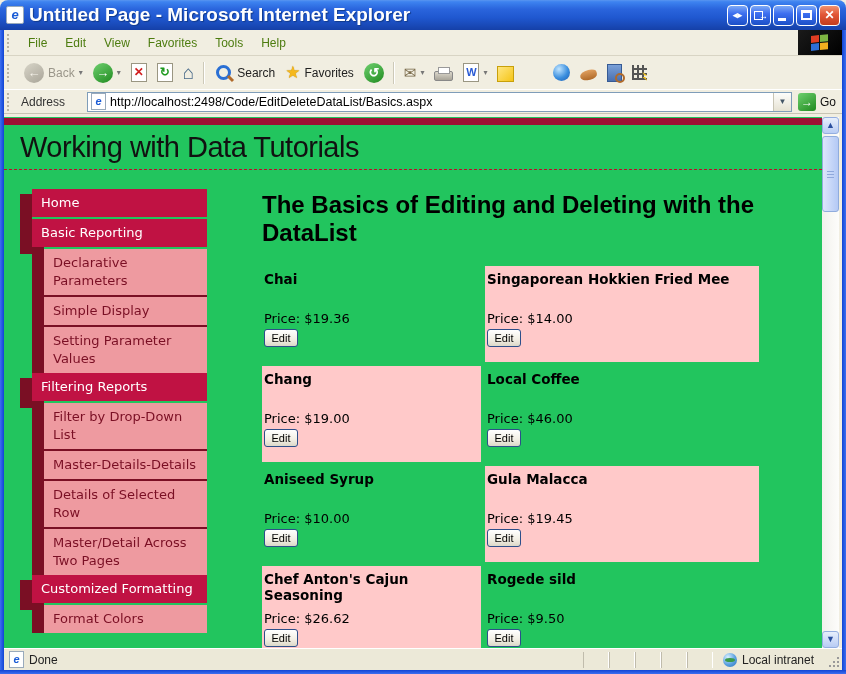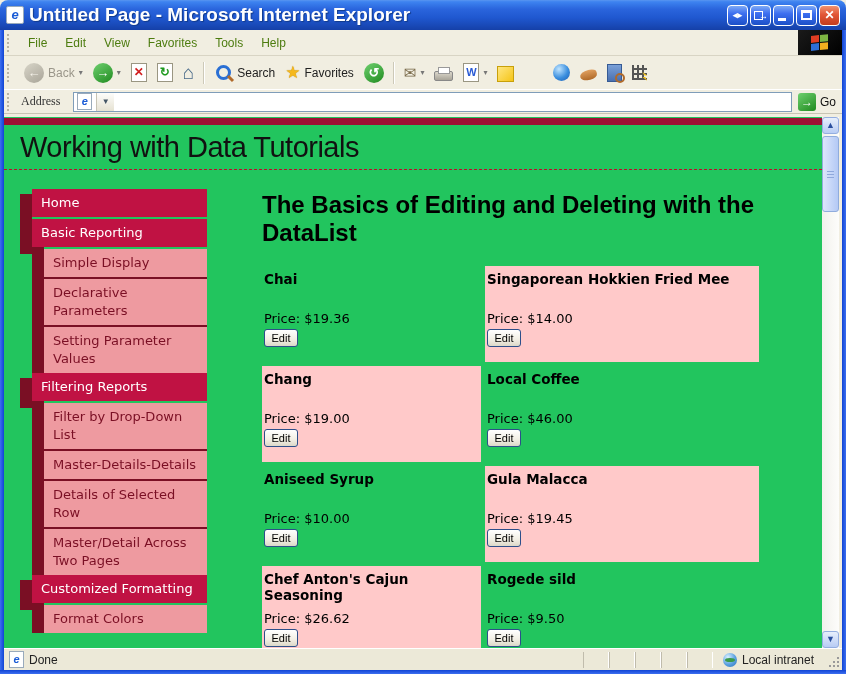--- a/index.html
+++ b/index.html
@@ -65,21 +65,21 @@
   .book::after{content:"";position:absolute;right:-4px;bottom:-2px;width:6px;height:6px;border:2px solid #b06a2a;border-radius:50%;}
   .gridicon{width:15px;height:15px;background:
      repeating-linear-gradient(0deg,#555 0 2px,transparent 2px 5px),
      repeating-linear-gradient(90deg,#555 0 2px,transparent 2px 5px);position:relative;}
   .gridicon::after{content:"";position:absolute;right:0;bottom:-1px;width:5px;height:9px;background:#f5c518;clip-path:polygon(0 0,100% 40%,40% 40%,100% 100%,0 55%,55% 55%);}
   .tsep{width:1px;height:22px;background:#cdc9b8;border-right:1px solid #fff;margin:0 4px;}
 
   
   .addressbar{position:absolute;left:4px;top:90px;width:838px;height:24px;background:#f1eee1;
     display:flex;align-items:center;border-bottom:1px solid #c8c4b4;box-sizing:border-box;}
-  .addr-label{font-size:12px;color:#333;margin:0 13px 0 2px;font-family:Liberation Serif, serif;}
+  .addr-label{font-size:12px;color:#333;margin:0 22px 0 2px;}
   .addr-box{flex:1;height:20px;background:#fff;border:1px solid #7f9db9;display:flex;align-items:center;box-sizing:border-box;padding-left:3px;}
   .addr-ico{width:13px;height:15px;background:#fff;border:1px solid #9ab;color:#1b5cd6;font-weight:bold;font-style:italic;font-size:11px;line-height:14px;text-align:center;margin-right:4px;flex:none;}
   .addr-url{font-size:12.5px;color:#000;flex:1;white-space:nowrap;overflow:hidden;}
   .addr-drop{width:17px;height:18px;background:linear-gradient(#fdfdfb,#e6e2d2);border-left:1px solid #c8c4b4;
     font-size:8px;color:#456;text-align:center;line-height:18px;flex:none;}
   .gobtn{display:flex;align-items:center;gap:4px;margin:0 6px;font-size:12px;color:#111;}
   .go-ico{width:18px;height:18px;border-radius:3px;background:linear-gradient(145deg,#6fd06f,#1f8a1f);
     color:#fff;font-weight:bold;font-size:12px;line-height:18px;text-align:center;}
 
   
@@ -250,38 +250,39 @@
     <span class="tbtn">
       <span class="gridicon"></span>
     </span>
   </div>
 
   <div class="addressbar">
     <span class="grip"></span>
     <span class="addr-label">Address</span>
     <span class="addr-box">
       <span class="addr-ico">e</span>
+      <span class="addr-url">http://localhost:2498/Code/EditDeleteDataList/Basics.aspx</span>
       <span class="addr-drop">▼</span>
     </span>
     <span class="gobtn">
       <span class="go-ico">→</span>
       <span>Go</span>
     </span>
   </div>
 
   <div class="viewport">
     <div class="topbar"></div>
     <div class="site-title">Working with Data Tutorials</div>
     <div class="dashline"></div>
 
     <div class="nav">
       <div class="nav-top">Home</div>
       <div class="nav-top">Basic Reporting</div>
+      <div class="nav-sub">Declarative Parameters</div>
       <div class="nav-sub">Simple Display</div>
-      <div class="nav-sub">Declarative Parameters</div>
       <div class="nav-sub">Setting Parameter Values</div>
       <div class="nav-top">Filtering Reports</div>
       <div class="nav-sub">Filter by Drop-Down List</div>
       <div class="nav-sub">Master-Details-Details</div>
       <div class="nav-sub">Details of Selected Row</div>
       <div class="nav-sub">Master/Detail Across Two Pages</div>
       <div class="nav-top">Customized Formatting</div>
       <div class="nav-sub">Format Colors</div>
     </div>
 

